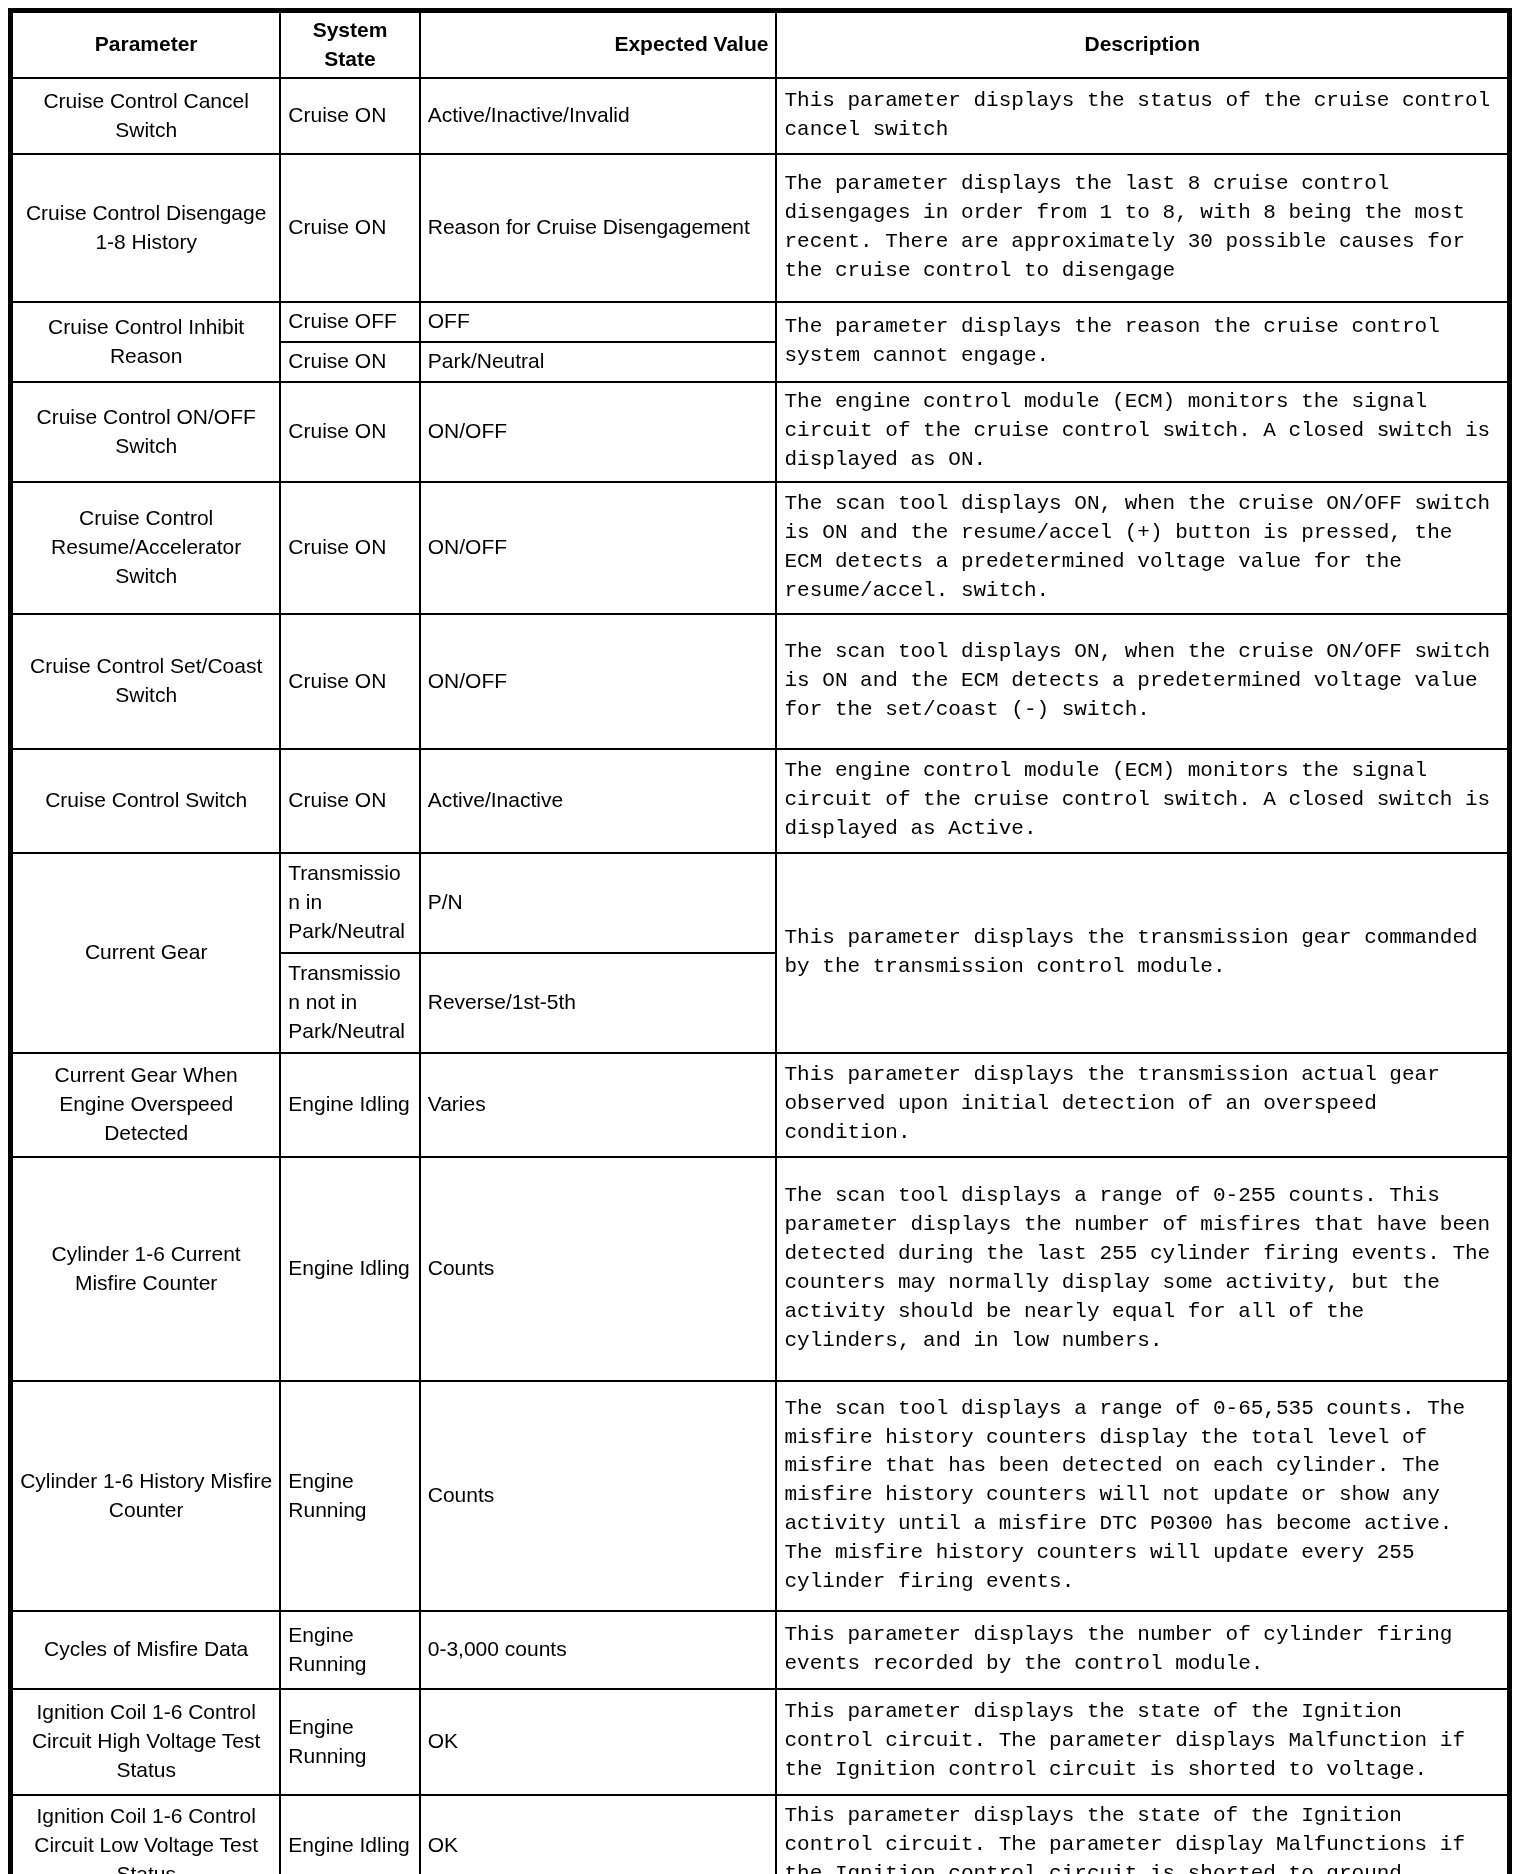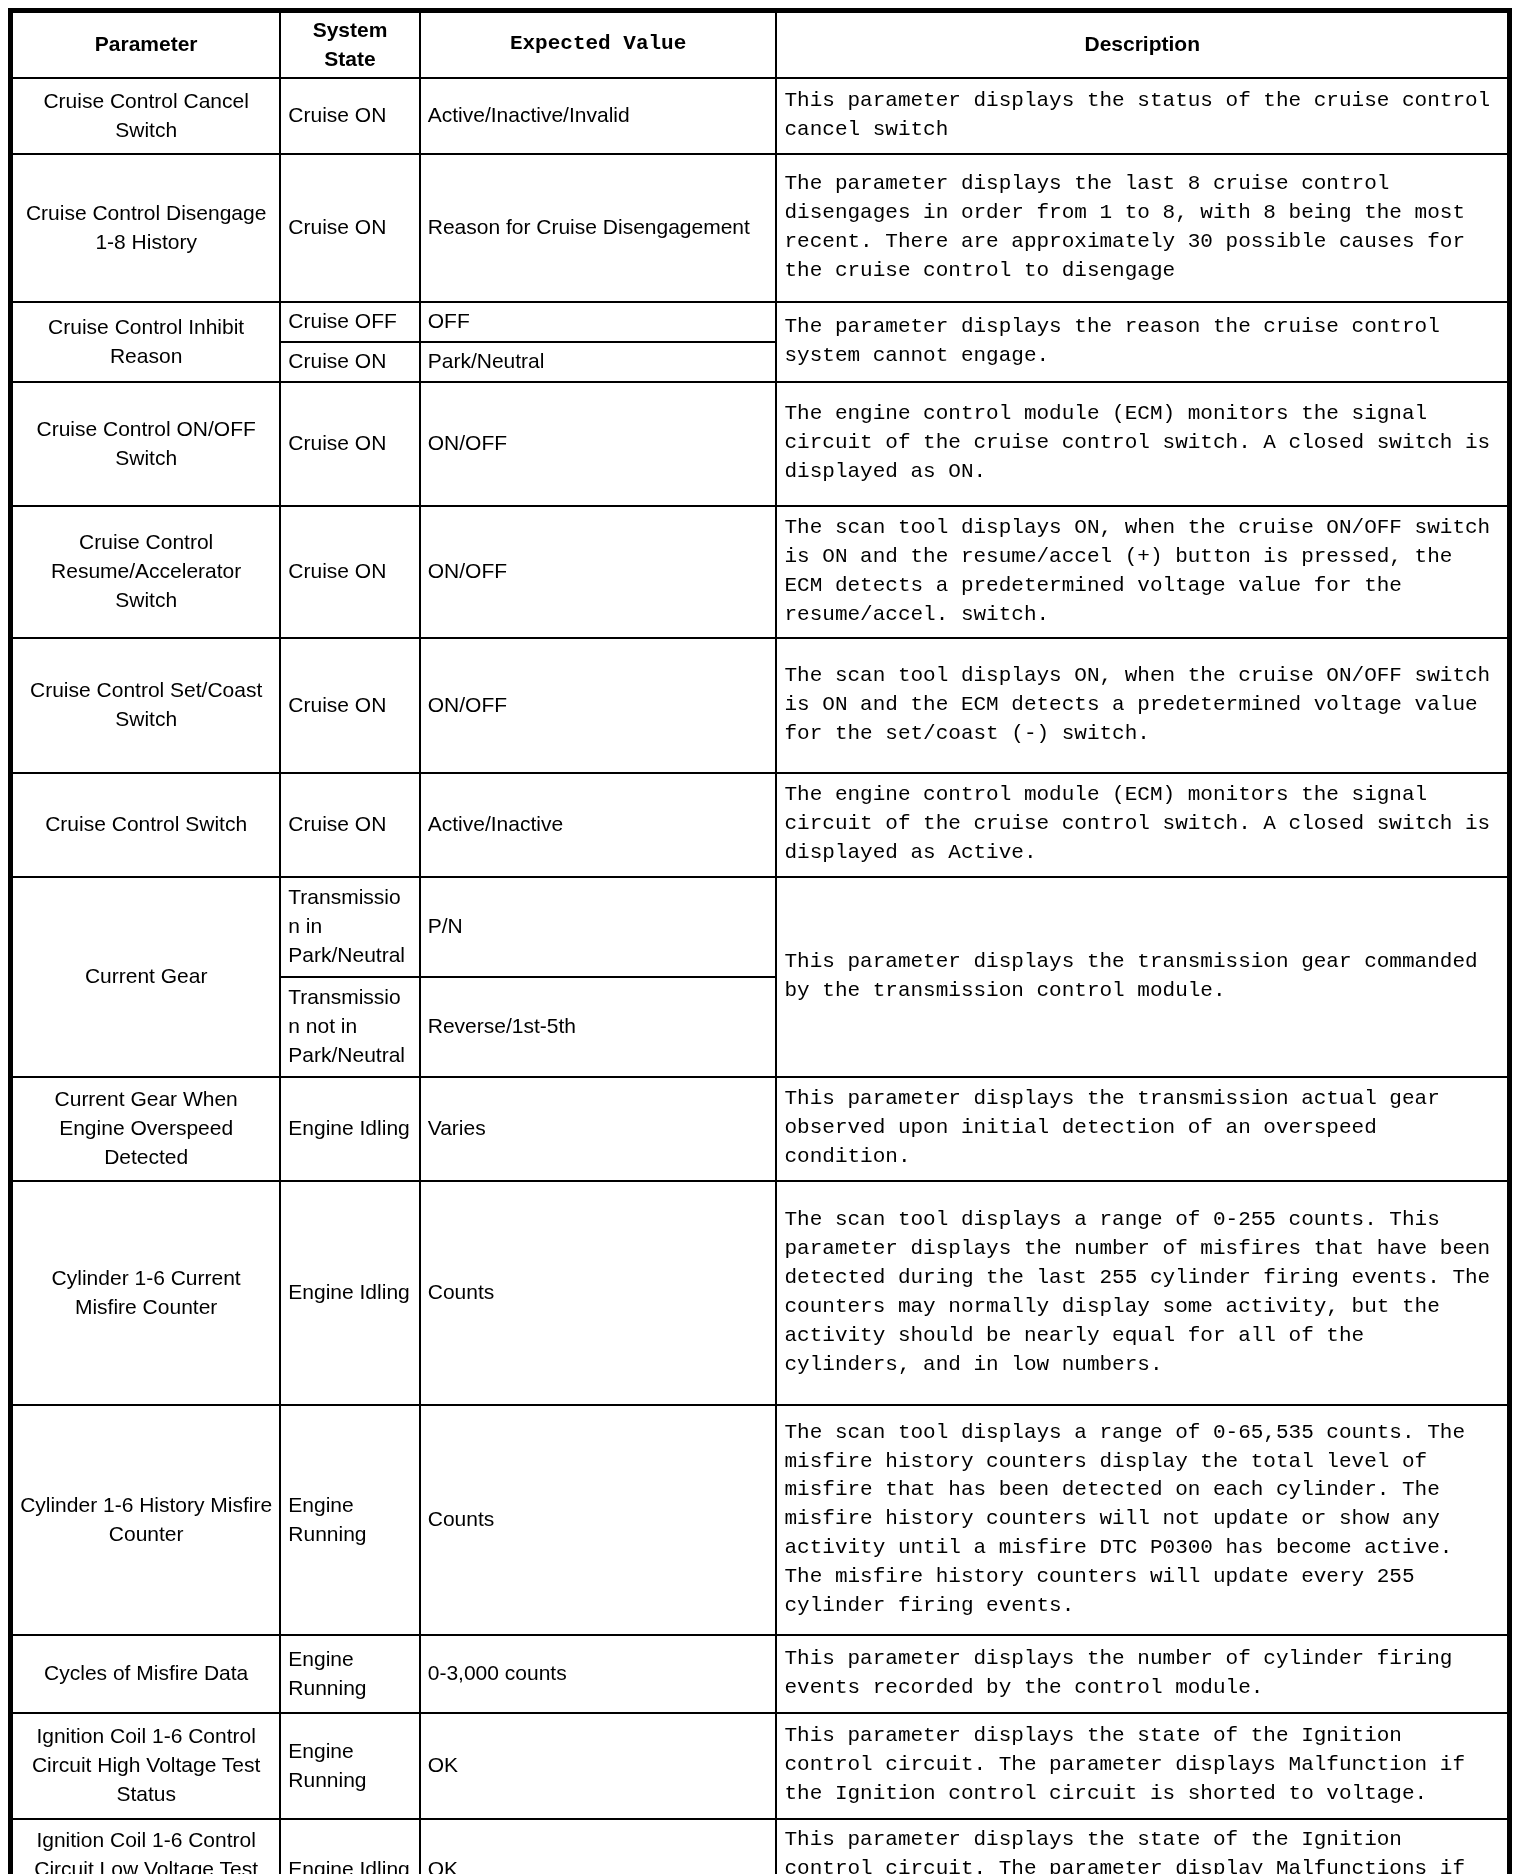--- a/index.html
+++ b/index.html
@@ -32,21 +32,21 @@
     vertical-align: middle;
     word-wrap: break-word;
     overflow-wrap: break-word;
   }
   table.data-table th {
     font-weight: bold;
     text-align: center;
     height: 36px;
     padding: 3px 7px;
   }
-  table.data-table th.left { text-align: center; font-family: Liberation Mono, monospace; }
+  table.data-table th.left { text-align: right; }
   td.param { text-align: center; }
   td.desc  { text-align: left; font-family: Liberation Mono, monospace; }
   td.va-top { vertical-align: top; padding-top: 7px; margin-left: 44px; }
 </style>
 </head>
 <body>
 
 <div class="page">
   <table class="data-table">
     <colgroup>
@@ -83,21 +83,21 @@
         <td class="param" rowspan="2">Cruise Control Inhibit Reason</td>
         <td>Cruise OFF</td>
         <td>OFF</td>
         <td class="desc va-top" rowspan="2">The parameter displays the reason the cruise control system cannot engage.</td>
       </tr>
       <tr style="height:40px">
         <td>Cruise ON</td>
         <td>Park/Neutral</td>
       </tr>
 
-      <tr style="height:124px">
+      <tr style="height:100px">
         <td class="param">Cruise Control ON/OFF Switch</td>
         <td>Cruise ON</td>
         <td>ON/OFF</td>
         <td class="desc">The engine control module (ECM) monitors the signal circuit of the cruise control switch. A closed switch is displayed as ON.</td>
       </tr>
 
       <tr style="height:132px">
         <td class="param">Cruise Control Resume/Accelerator Switch</td>
         <td>Cruise ON</td>
         <td>ON/OFF</td>

